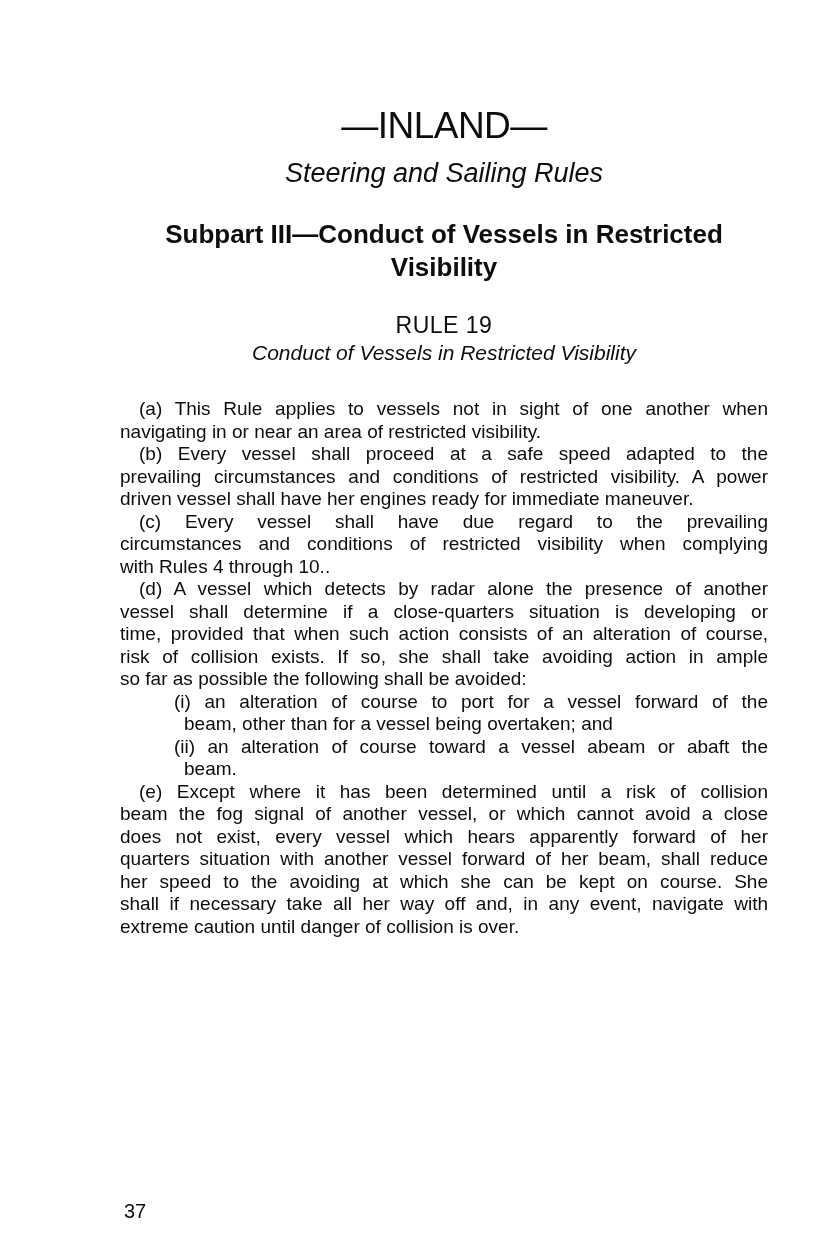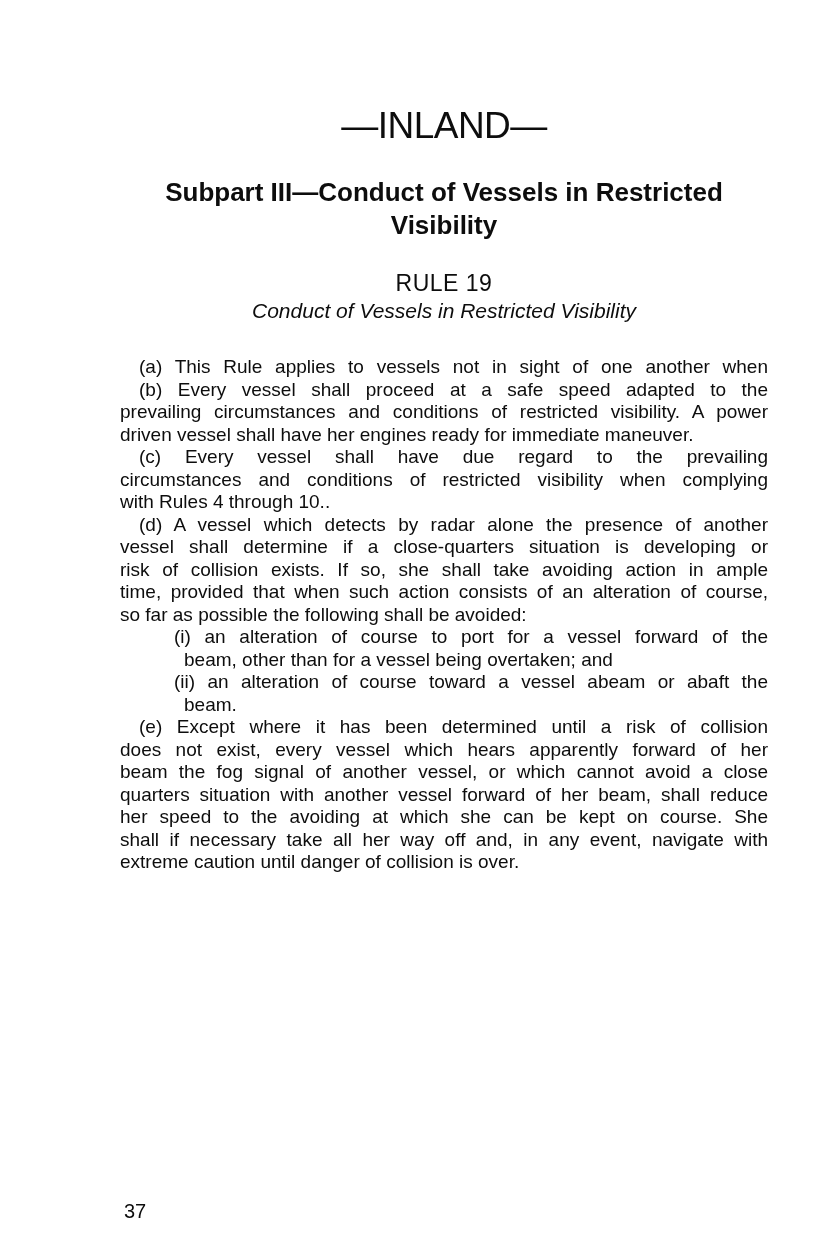--- a/index.html
+++ b/index.html
@@ -82,60 +82,62 @@
     line-height: 22px;
   }
 </style>
 </head>
 <body>
 
 <div class="page">
 
   <div class="doc-title">—INLAND—</div>
 
+  <div class="doc-subtitle">Steering and Sailing Rules</div>
 
   <div class="subpart-heading">Subpart III—Conduct of Vessels in Restricted Visibility</div>
 
   <div class="rule-heading">RULE 19</div>
 
   <div class="rule-subtitle">Conduct of Vessels in Restricted Visibility</div>
 
   <div class="rule-body">
       <div class="para main">
         <div class="line first">(a) This Rule applies to vessels not in sight of one another when</div>
+        <div class="line last">navigating in or near an area of restricted visibility.</div>
       </div>
       <div class="para main">
         <div class="line first">(b) Every vessel shall proceed at a safe speed adapted to the</div>
         <div class="line">prevailing circumstances and conditions of restricted visibility. A power</div>
         <div class="line last">driven vessel shall have her engines ready for immediate maneuver.</div>
       </div>
       <div class="para main">
         <div class="line first">(c) Every vessel shall have due regard to the prevailing</div>
         <div class="line">circumstances and conditions of restricted visibility when complying</div>
         <div class="line last">with Rules 4 through 10..</div>
       </div>
       <div class="para main">
         <div class="line first">(d) A vessel which detects by radar alone the presence of another</div>
         <div class="line">vessel shall determine if a close-quarters situation is developing or</div>
+        <div class="line">time, provided that when such action consists of an alteration of course,</div>
         <div class="line">risk of collision exists. If so, she shall take avoiding action in ample</div>
-        <div class="line">time, provided that when such action consists of an alteration of course,</div>
         <div class="line last">so far as possible the following shall be avoided:</div>
       </div>
       <div class="para sub">
         <div class="line first">(i) an alteration of course to port for a vessel forward of the</div>
         <div class="line last">beam, other than for a vessel being overtaken; and</div>
       </div>
       <div class="para sub">
         <div class="line first">(ii) an alteration of course toward a vessel abeam or abaft the</div>
         <div class="line last">beam.</div>
       </div>
       <div class="para main">
         <div class="line first">(e) Except where it has been determined until a risk of collision</div>
+        <div class="line">beam the fog signal of another vessel, or which cannot avoid a close</div>
         <div class="line">does not exist, every vessel which hears apparently forward of her</div>
-        <div class="line">beam the fog signal of another vessel, or which cannot avoid a close</div>
         <div class="line">quarters situation with another vessel forward of her beam, shall reduce</div>
         <div class="line">her speed to the avoiding at which she can be kept on course. She</div>
         <div class="line">shall if necessary take all her way off and, in any event, navigate with</div>
         <div class="line last">extreme caution until danger of collision is over.</div>
       </div>
     </div>
 
   <div class="page-number">37</div>
 
 </div>

